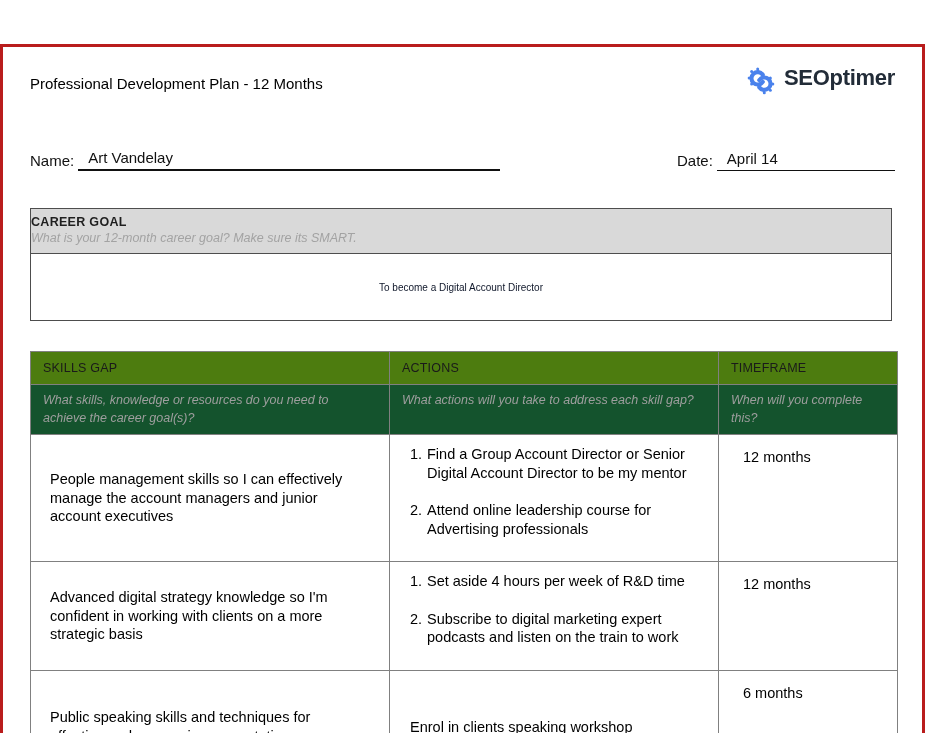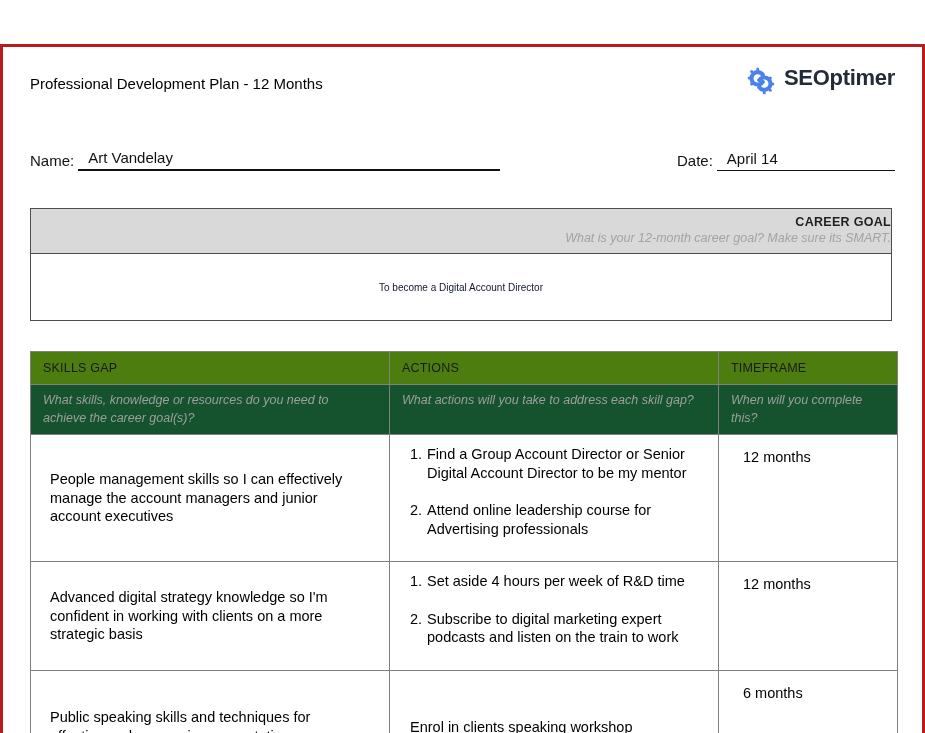--- a/index.html
+++ b/index.html
@@ -65,21 +65,21 @@
   
   .career-box {
     margin-top: 37px;
     width: 862px;
     border: 1px solid #4d4d4d;
     box-sizing: border-box;
   }
   .career-head {
     background: #d9d9d9;
     border-bottom: 1px solid #4d4d4d;
-    text-align: right;
+    text-align: left;
     padding: 6px 0 8px;
   }
   .career-title {
     font-size: 12.5px;
     font-weight: bold;
     color: #1f1f1f;
     letter-spacing: 0.3px;
   }
   .career-prompt {
     font-size: 12.5px;

